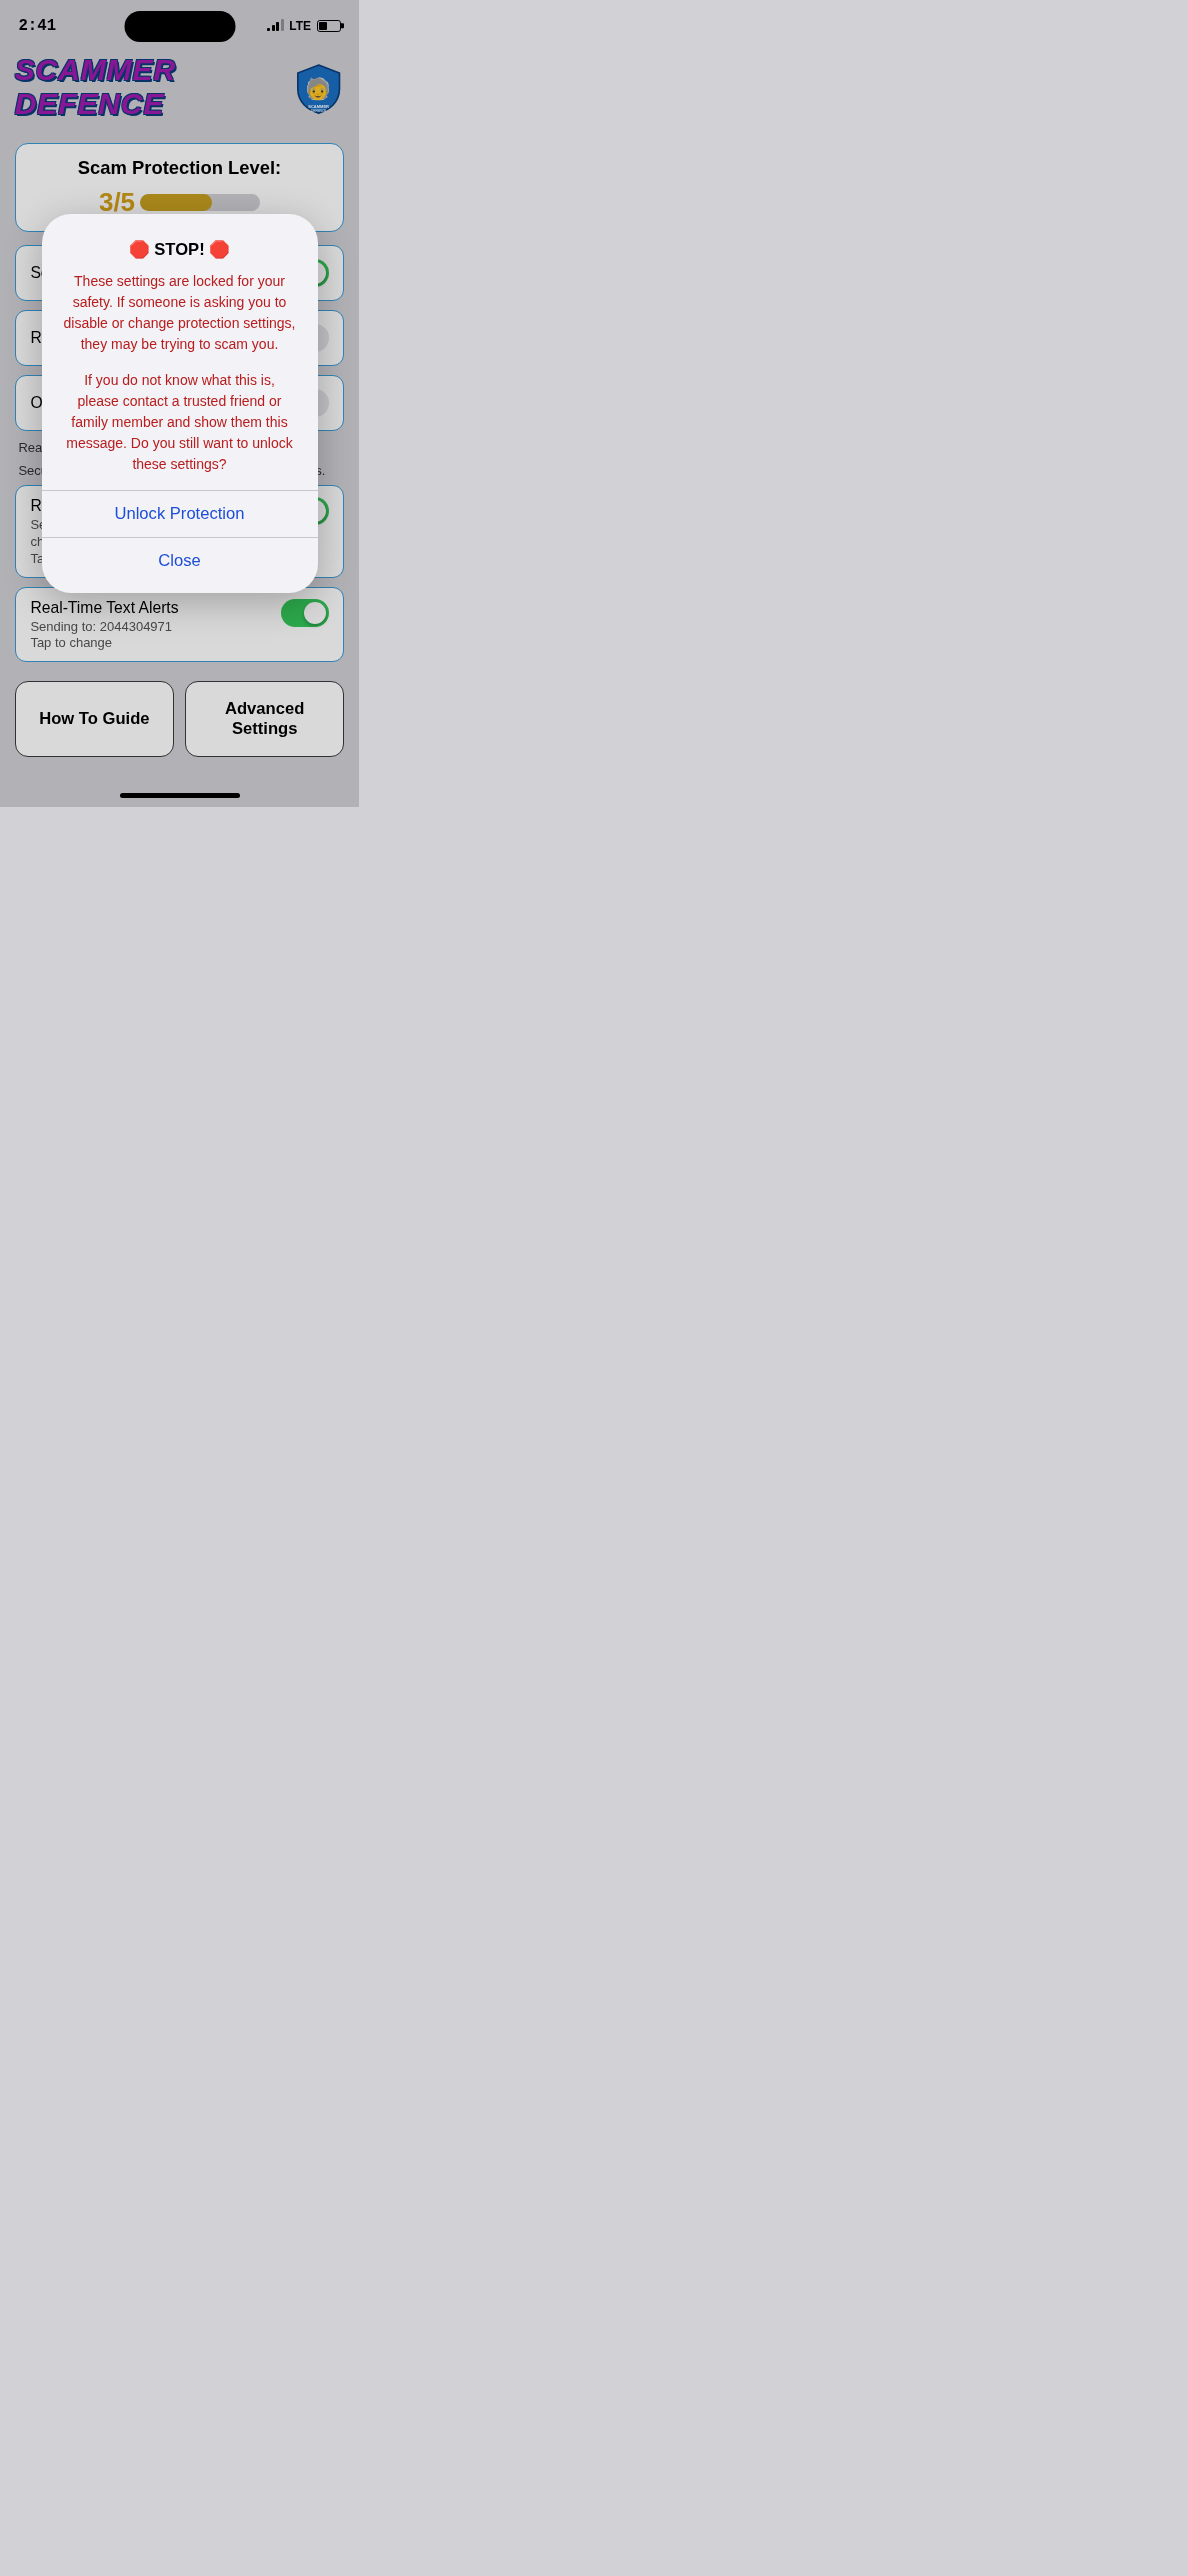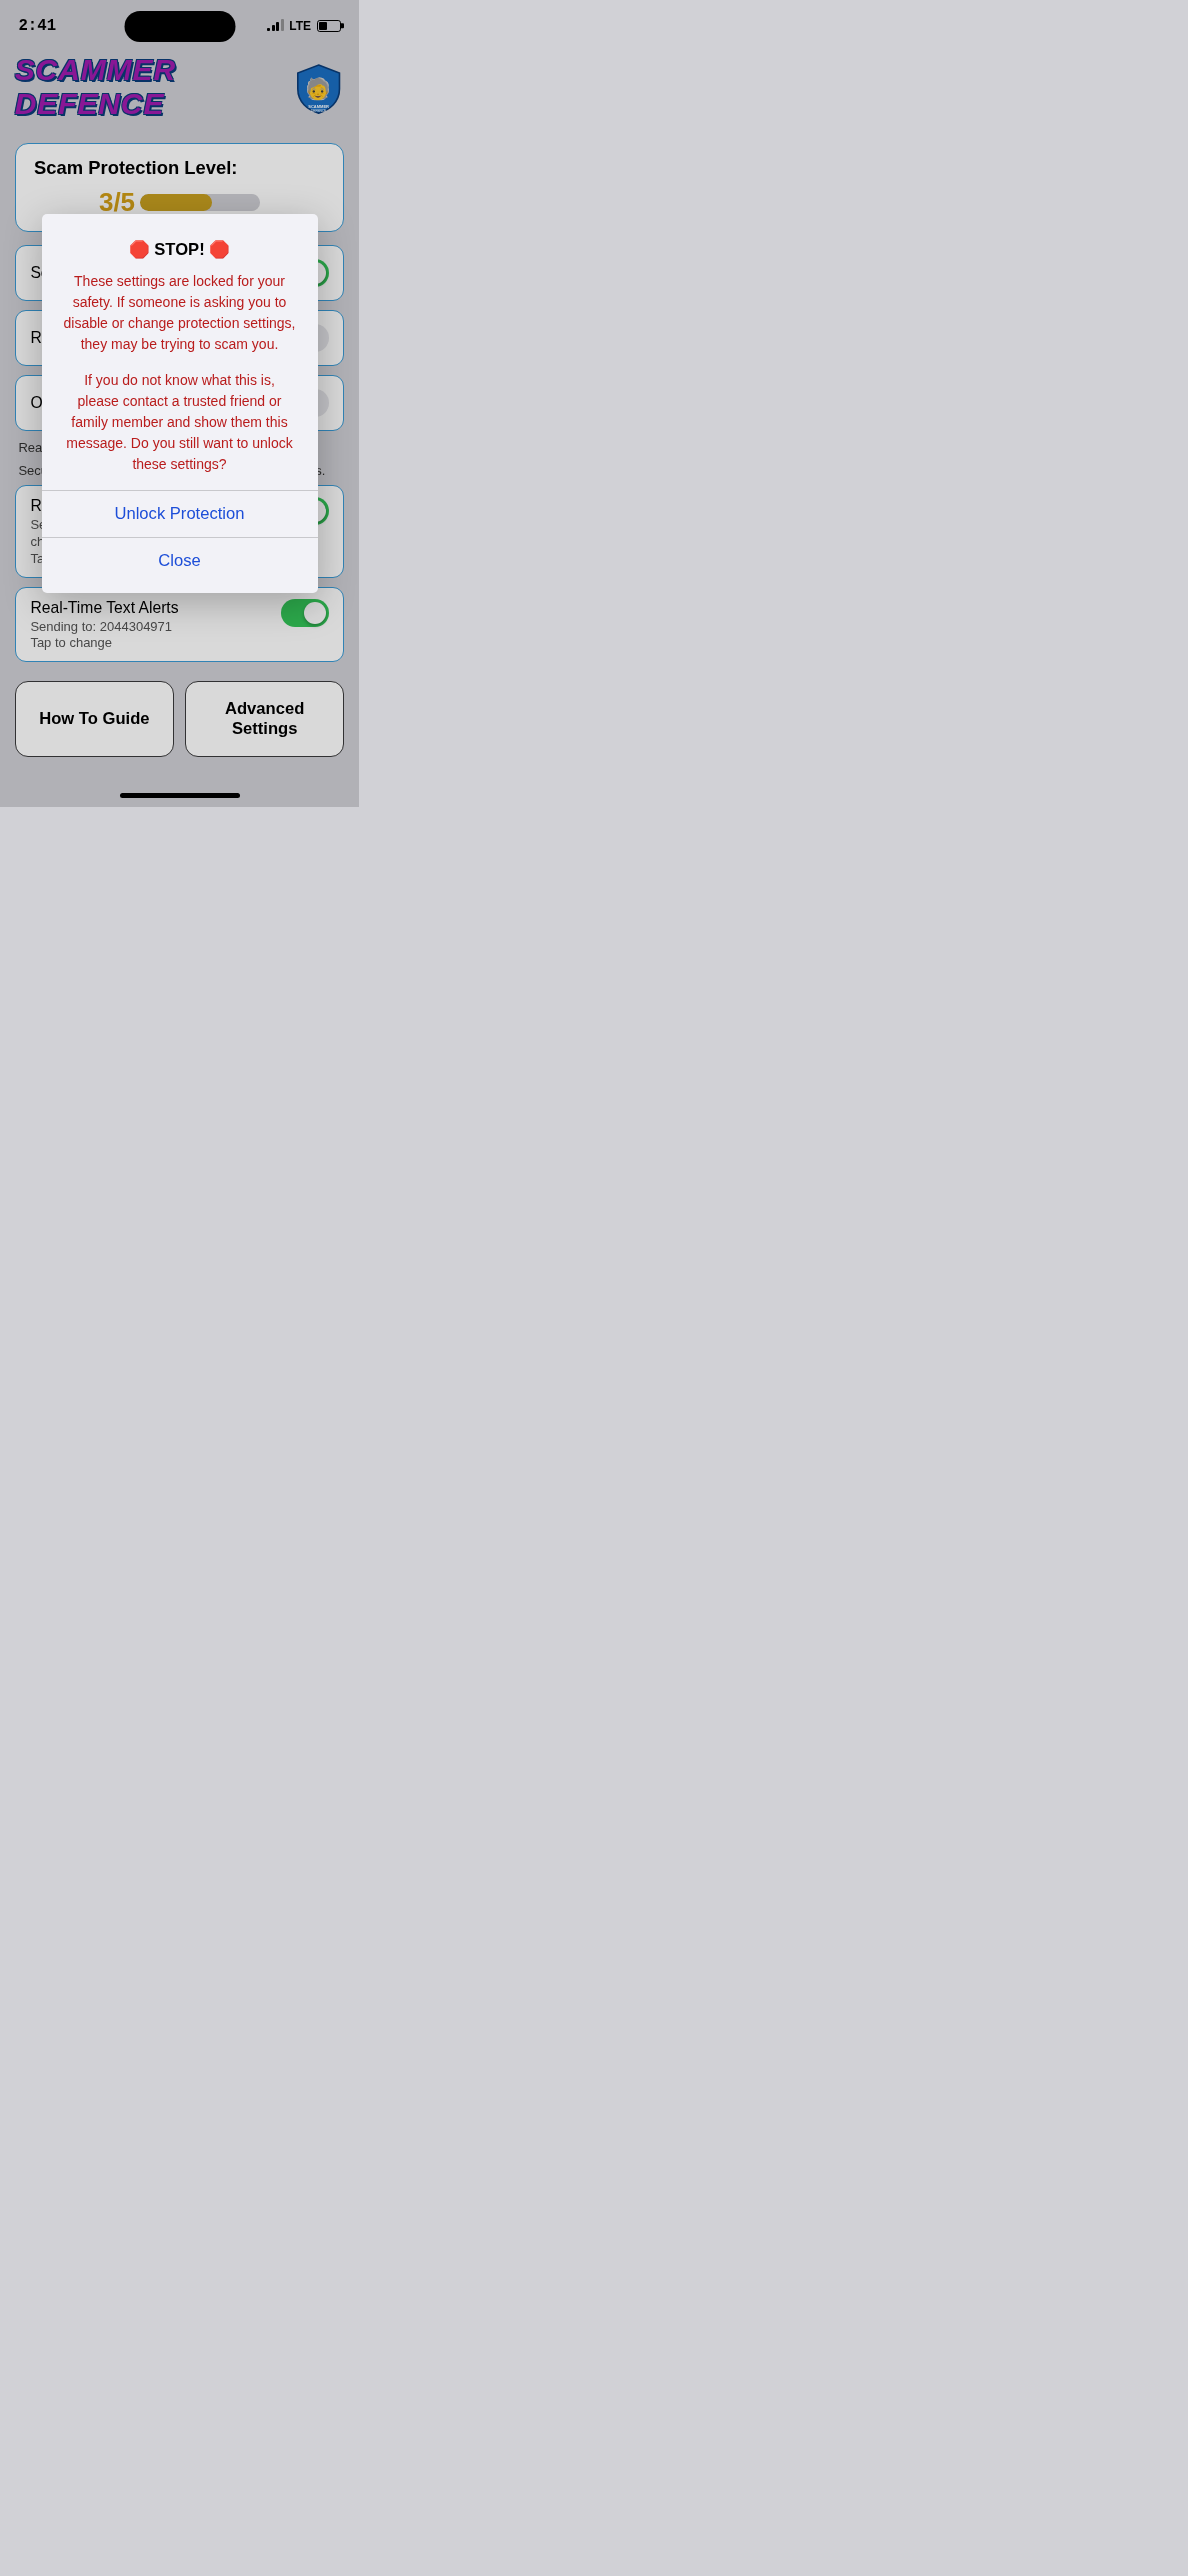--- a/index.html
+++ b/index.html
@@ -125,21 +125,21 @@
       width: 59px;
       height: 59px;
     }
 
     
     .protection-card {
       background: white;
       border: 1.8px solid #3a9bd5;
       border-radius: 13px;
       padding: 13px 18.4px;
-      text-align: left;
+      text-align: center;
       margin-bottom: 13px;
     }
 
     .protection-title {
       font-size: 18.4px;
       font-weight: 700;
       color: #000;
       margin-bottom: 7.4px;
     }
 
@@ -293,21 +293,21 @@
       bottom: 0;
       background: rgba(0,0,0,0.15);
       display: flex;
       align-items: center;
       justify-content: center;
       z-index: 50;
     }
 
     .modal {
       background: #f2f2f7;
-      border-radius: 5px;
+      border-radius: 29px;
       width: 276px;
       padding: 26px 22px 9.2px 22px;
       box-shadow: 0 9.2px 37px rgba(0,0,0,0.25);
     }
 
     .modal-title {
       font-size: 16.6px;
       font-weight: 700;
       text-align: center;
       color: #000;

